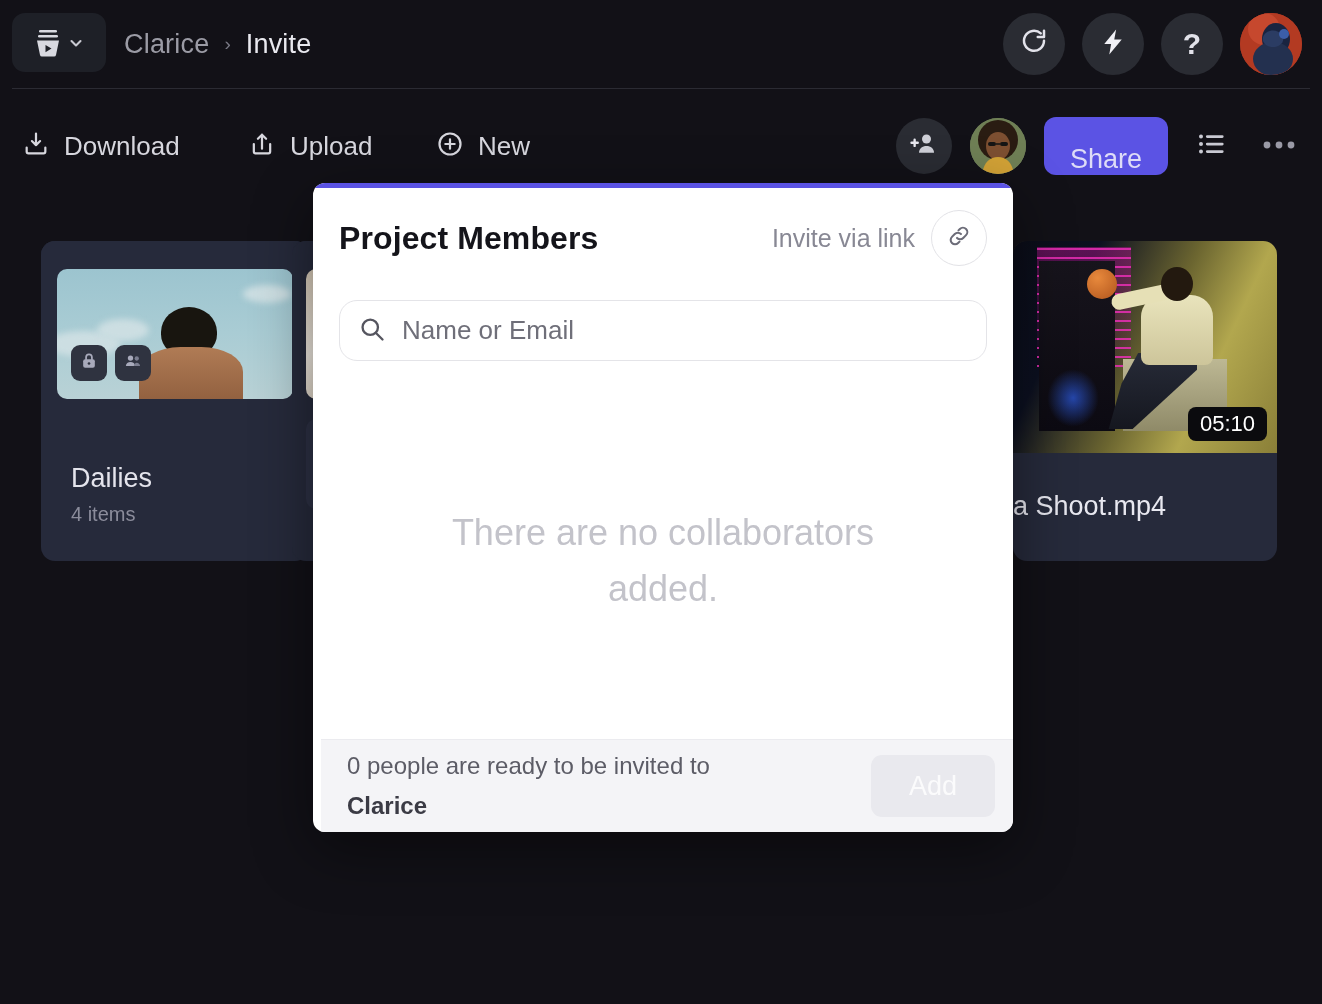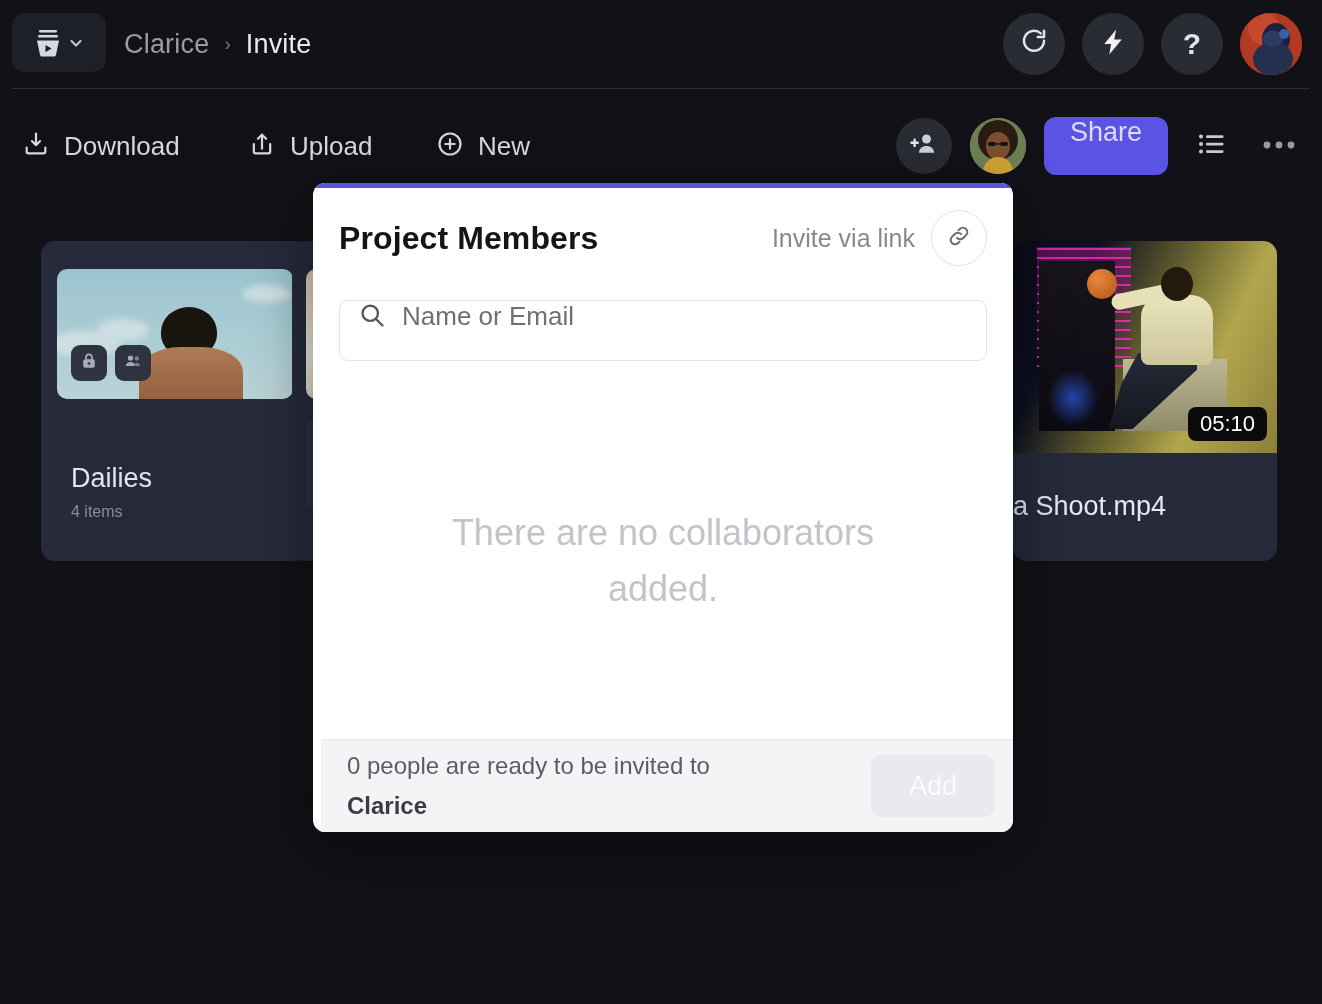--- a/index.html
+++ b/index.html
@@ -73,21 +73,21 @@
   .adduser-btn {
     width: 56px; height: 56px; border-radius: 50%; background: #2a2c33;
     display: flex; align-items: center; justify-content: center; cursor: pointer;
   }
   .member-avatar {
     width: 56px; height: 56px; border-radius: 50%; overflow: hidden; cursor: pointer;
     position: relative; background: #6a7b5a;
   }
   .share-btn {
     height: 58px; padding: 0 26px; border-radius: 12px; background: #5b53e4;
-    display: flex; align-items: flex-start; justify-content: center; cursor: pointer;
+    display: flex; align-items: flex-end; justify-content: center; cursor: pointer;
     border: none;
   }
   .share-btn span { font-size: 27px; color: #dedcf7; }
   .icon-btn { width: 50px; height: 50px; display: flex; align-items: center;
     justify-content: center; cursor: pointer; }
 
   
   .grid { position: absolute; left: 0; top: 216px; width: 1322px; height: 380px; }
 
   .card {
@@ -122,21 +122,21 @@
   }
   .badges { position: absolute; left: 14px; bottom: 18px; display: flex; gap: 8px; }
   .badge-sq {
     width: 36px; height: 36px; border-radius: 9px; background: #2f3340;
     display: flex; align-items: center; justify-content: center;
   }
   .card-title {
     position: absolute; left: 30px; top: 222px; font-size: 27px; color: #e4e4ec;
   }
   .card-sub {
-    position: absolute; left: 30px; top: 262px; font-size: 16px; color: #8b8c9b;
+    position: absolute; left: 30px; top: 262px; font-size: 20px; color: #8b8c9b;
   }
 
   
   .thumb2 {
     position: absolute; left: 14px; top: 28px; width: 236px; height: 130px;
     border-radius: 10px; overflow: hidden;
     background: linear-gradient(160deg,#d8cbb8 0%,#efe9e0 40%,#cbbba4 100%);
   }
   .blob2 { position: absolute; left: 8px; top: 42px; width: 120px; height: 90px;
     background: #f2eee8; border-radius: 50%; }
@@ -223,22 +223,22 @@
   .modal-title { font-size: 32px; font-weight: bold; color: #14141a; letter-spacing: .1px; }
   .head-right { margin-left: auto; display: flex; align-items: center; gap: 16px; }
   .invite-link { font-size: 25px; color: #888894; cursor: pointer; }
   .link-circle {
     width: 56px; height: 56px; border-radius: 50%; border: 1px solid #e2e2e6;
     display: flex; align-items: center; justify-content: center; cursor: pointer;
     background: #fff;
   }
   .search-wrap {
     position: absolute; left: 26px; top: 117px; width: 648px; height: 61px;
-    border: 1px solid #e4e4e8; border-radius: 9px; background: #fff;
-    display: flex; align-items: flex-start; padding: 0 18px; gap: 16px; cursor: text;
+    border: 1px solid #e4e4e8; border-radius: 18px; background: #fff;
+    display: flex; align-items: center; padding: 0 18px; gap: 16px; cursor: text;
   }
   .search-input {
     border: none; outline: none; background: transparent; flex: 1;
     font-family: "Liberation Sans", sans-serif; font-size: 26px; color: #3c3c44;
   }
   .search-input::placeholder { color: #6f6f79; }
   .empty-state {
     position: absolute; left: 0; top: 205px; width: 100%; height: 345px;
     display: flex; align-items: center; justify-content: center;
   }

